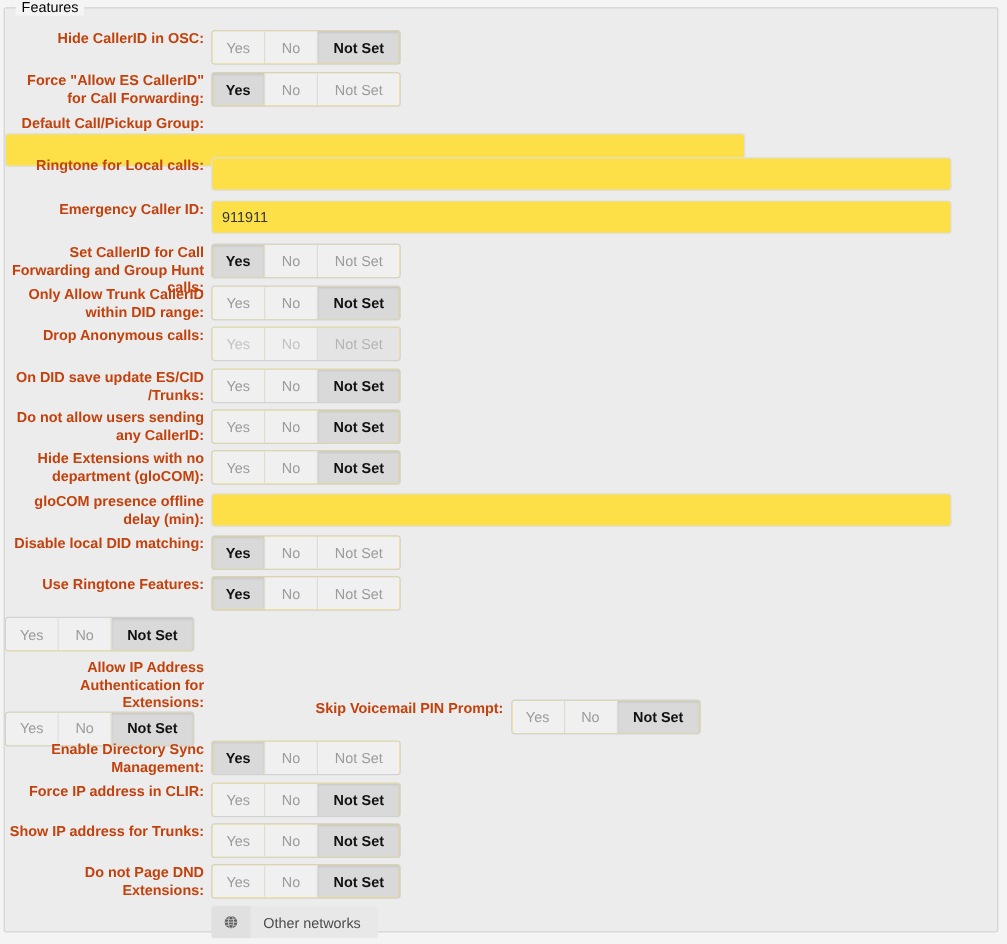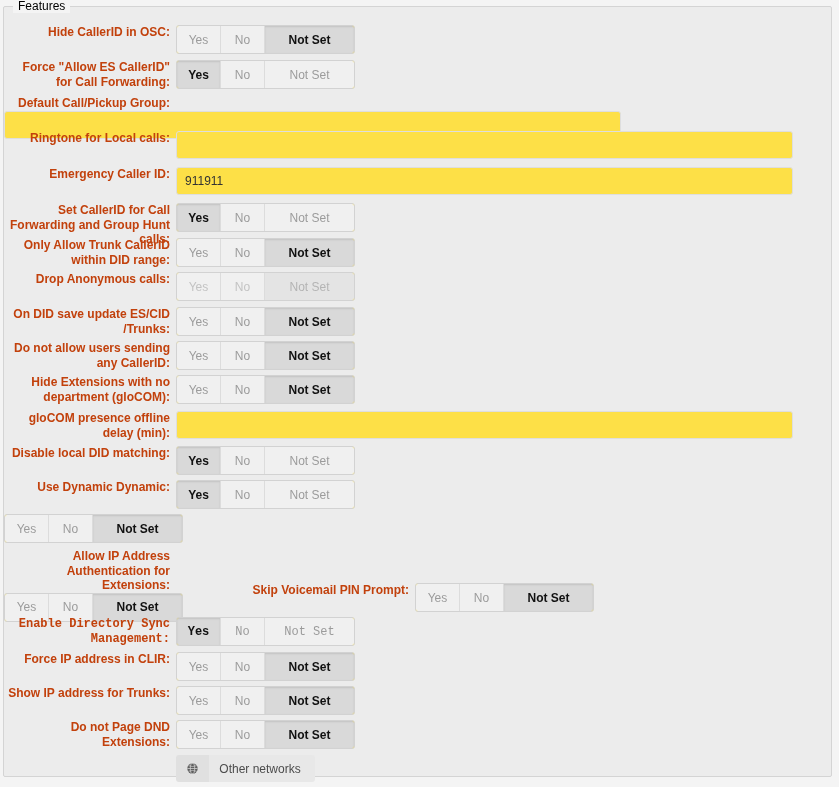--- a/index.html
+++ b/index.html
@@ -88,21 +88,21 @@
     font-size: 12px;
     color: #9b9b9b;
     background: #f0f0f0;
     border-right: 1px solid #dcdcdc;
     cursor: pointer;
     user-select: none;
   }
   .btn-group .seg:last-child { border-right: none; }
   .seg.w-yes    { width: 44px; }
   .seg.w-no     { width: 44px; }
-  .seg.w-notset { width: 89px; }
+  .seg.w-notset { width: 68px; }
 
   .btn-group .seg.active {
     background: #d9d9d9;
     color: #111111;
     font-weight: bold;
     box-shadow: inset 0 1px 2px rgba(0,0,0,0.10);
   }
 
   .btn-group.disabled .seg {
     color: #c3c3c3;
@@ -252,21 +252,21 @@
       </div>
       <div class="form-row" style="top: 439px;">
         <div class="row-label">Disable local DID matching:</div>
         <div class="btn-group">
           <div class="seg w-yes active">Yes</div>
           <div class="seg w-no">No</div>
           <div class="seg w-notset">Not Set</div>
         </div>
       </div>
       <div class="form-row" style="top: 473px;">
-        <div class="row-label">Use Dynamic Dynamic:</div>
+        <div class="row-label">Use Ringtone Features:</div>
         <div class="btn-group">
           <div class="seg w-yes active">Yes</div>
           <div class="seg w-no">No</div>
           <div class="seg w-notset">Not Set</div>
         </div>
       </div>
       <div class="form-row" style="top: 507px;">
         <div class="btn-group">
           <div class="seg w-yes">Yes</div>
           <div class="seg w-no">No</div>
@@ -282,21 +282,21 @@
         </div>
       </div>
       <div class="form-row" style="top: 576px; justify-content: center;">
         <div class="row-label">Skip Voicemail PIN Prompt:</div>
         <div class="btn-group">
           <div class="seg w-yes">Yes</div>
           <div class="seg w-no">No</div>
           <div class="seg w-notset active">Not Set</div>
         </div>
       </div>
-      <div class="form-row" style="top: 610px; font-family: Liberation Mono, monospace;">
+      <div class="form-row" style="top: 610px;">
         <div class="row-label">Enable Directory Sync Management:</div>
         <div class="btn-group">
           <div class="seg w-yes active">Yes</div>
           <div class="seg w-no">No</div>
           <div class="seg w-notset">Not Set</div>
         </div>
       </div>
       <div class="form-row" style="top: 645px;">
         <div class="row-label">Force IP address in CLIR:</div>
         <div class="btn-group">

